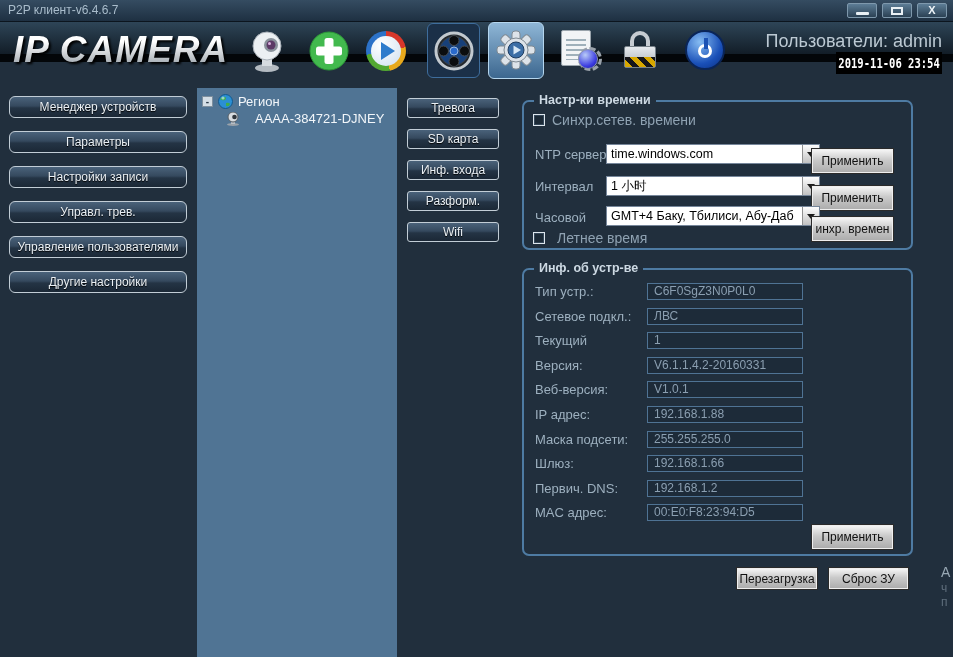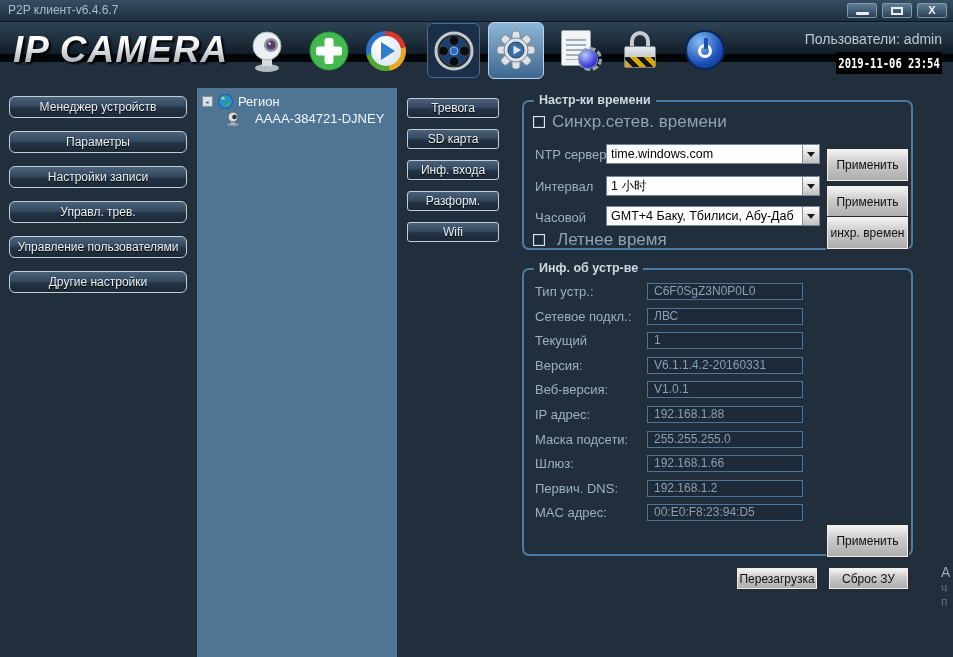--- a/index.html
+++ b/index.html
@@ -22,21 +22,21 @@
   .header { position:absolute; left:0; top:22px; width:953px; height:40px;
     background:linear-gradient(#2e4557,#121d27); border-bottom:8px solid #030609; }
   .logo { position:absolute; left:13px; top:7px; font-size:37px; font-weight:bold; font-style:italic;
     letter-spacing:1px; background:linear-gradient(#ffffff 30%,#88929b); -webkit-background-clip:text;
     background-clip:text; color:transparent; filter:drop-shadow(2px 2px 1px #000); }
   .toolbtn-frame { position:absolute; border-radius:6px; }
   .frame-dark { left:427px; top:1px; width:53px; height:55px; background:#1b3048; border:1px solid #3e6d9c; }
   .frame-active { left:488px; top:0px; width:56px; height:57px;
     background:linear-gradient(#8fb6d6,#3c678f); border:1px solid #b5d6ee; }
   .toolicon { position:absolute; width:42px; height:44px; }
-  .userline { position:absolute; right:11px; top:9px; font-size:14px; color:#bcc9d3; }
+  .userline { position:absolute; right:11px; top:9px; font-size:18px; color:#bcc9d3; }
   .clock { position:absolute; left:836px; top:30px; width:106px; height:22px; background:#000;
     overflow:hidden; }
   .clock-inner { display:inline-block; transform:scaleX(0.78); transform-origin:left center;
     font-family:"DejaVu Sans Mono", monospace; font-weight:bold; font-size:13.5px; color:#fff;
     line-height:22px; padding-left:3px; white-space:nowrap; }
 
   
   .play-ring { width:40px; height:40px; border-radius:50%;
     background:conic-gradient(#d8372a 0 22%, #e8a91c 22% 47%, #52a832 47% 72%, #2c72c8 72% 100%);
     position:relative; }
@@ -86,36 +86,36 @@
 
   .group { position:absolute; left:522px; width:391px; border:2px solid #4e7ba3; border-radius:7px; }
   .group-title { position:absolute; top:-9px; left:10px; background:#212f3d; padding:0 5px;
     font-size:12.5px; font-weight:bold; color:#cdd9e3; }
   .time-group { top:12px; height:150px; }
   .dev-group { top:180px; height:288px; }
 
   .chk { width:12px; height:12px; background:#1b2936; border:1px solid #dde6ed;
     box-shadow:inset 0 0 0 1px #35485a; }
   .chk-row { position:absolute; left:9px; display:flex; align-items:center; gap:7px; }
-  .chk-label { font-size:17px; color:#8fa2b2; }
+  .chk-label { font-size:14px; color:#8fa2b2; }
 
   .fld-label { position:absolute; left:11px; font-size:13px; color:#9db0bf; }
   .dropdown { position:absolute; left:82px; width:214px; height:20px; background:#fff;
     border:1px solid #76869а; border:1px solid #76869a; display:flex; }
   .dd-text { flex:1; font-size:12.5px; color:#000; line-height:18px; padding-left:4px;
     white-space:nowrap; overflow:hidden; }
   .dd-btn { width:17px; height:18px; background:linear-gradient(#fdfdfd,#c2c2c2);
     border-left:1px solid #909090; display:flex; align-items:center; justify-content:center; }
   .dd-arrow { width:0; height:0; border-left:4px solid transparent; border-right:4px solid transparent;
     border-top:5px solid #1a1a1a; }
 
   .push-btn { border:1px solid #eeeeee; outline:1px solid #2a2a2a; color:#101010; font-size:12px;
     background:linear-gradient(#f4f4f4,#cacaca 45%,#adadad); display:flex; align-items:center;
     justify-content:center; cursor:default; white-space:nowrap; overflow:hidden; }
-  .grp-btn { position:absolute; left:303px; width:81px; height:32px; }
+  .grp-btn { position:absolute; left:288px; width:81px; height:24px; }
 
   .dg-rows { position:absolute; left:0; top:13px; width:100%; display:flex; flex-direction:column; gap:7.6px; }
   .dg-row { display:flex; align-items:center; height:17px; }
   .dg-label { width:123px; padding-left:11px; font-size:13px; color:#9db0bf; }
   .dg-field { width:156px; height:17px; background:#1d2b39; border:1px solid #4f7394;
     color:#8b9fb1; font-size:12px; line-height:15px; padding-left:6px; white-space:nowrap; overflow:hidden; }
 
   .footer-btn { position:absolute; top:480px; height:21px; }
   .clip-frag { position:absolute; left:941px; white-space:nowrap; }
 

